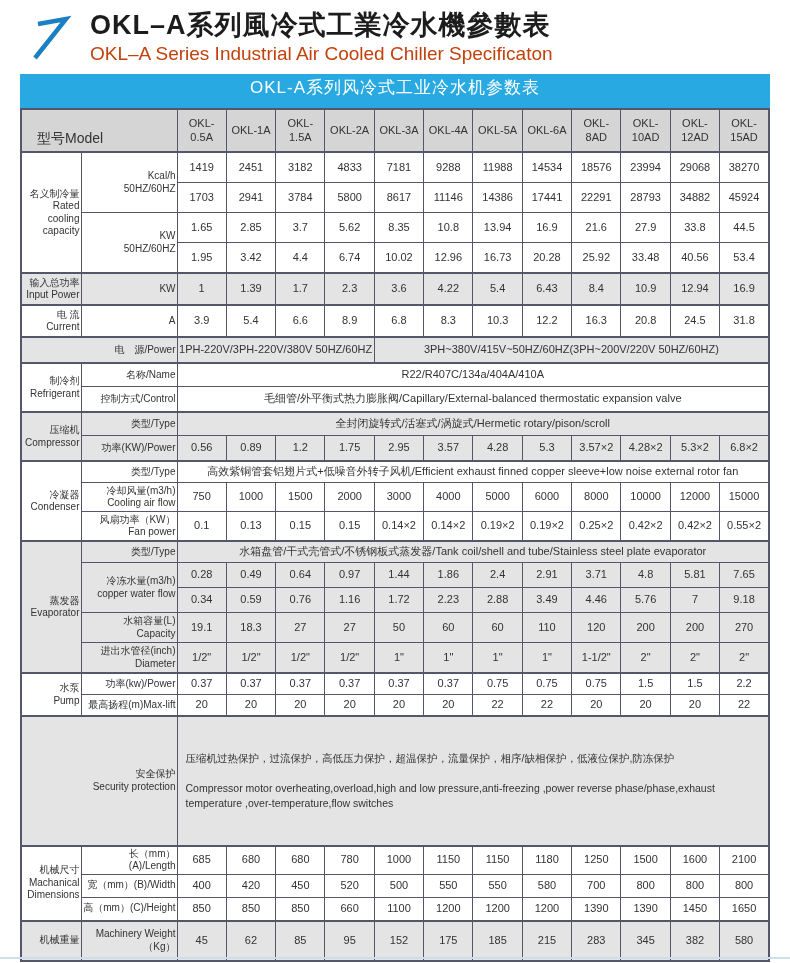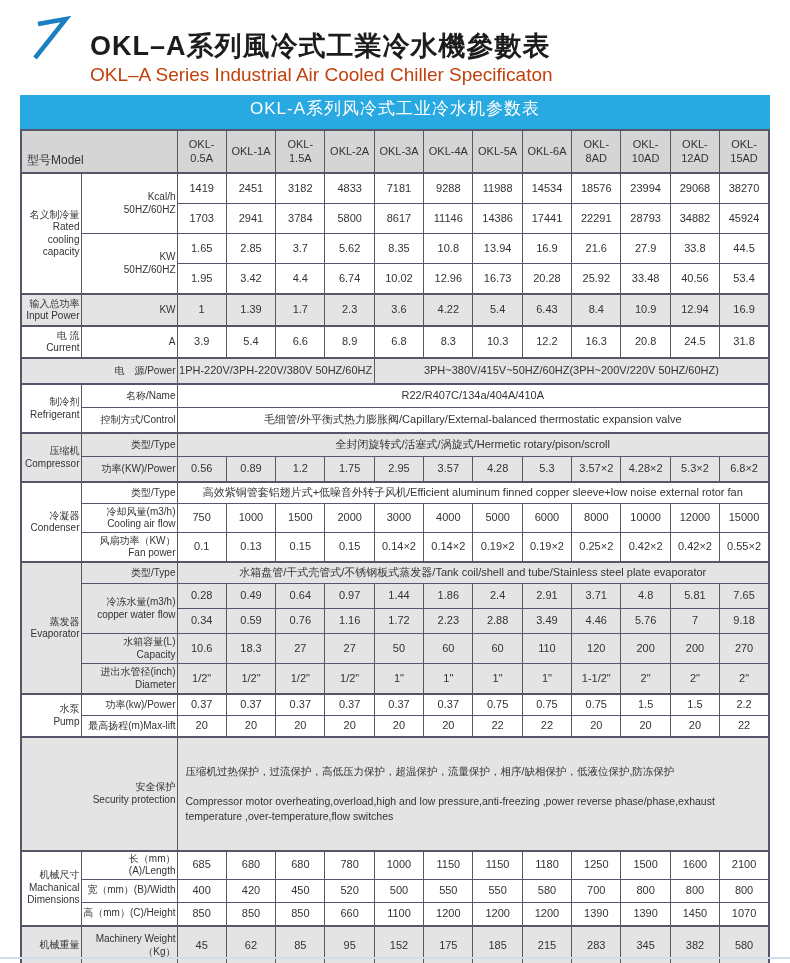--- a/index.html
+++ b/index.html
@@ -1,43 +1,43 @@
 <!DOCTYPE html>
 <html><head>
 <meta charset="utf-8">
 <style>
   html,body{margin:0;padding:0;background:#ffffff;}
   body{width:790px;height:963px;font-family:"Liberation Sans",sans-serif;color:#333;position:relative;overflow:hidden;}
   .page{padding:10px 20px 0 20px;}
   
   .hdr-wrap{display:flex;align-items:flex-start;gap:14px;margin-left:-6px;}
   .logo{width:62px;height:52px;flex:0 0 auto;margin-top:2px;}
-  .titles{padding-top:0;margin-top:21px;}
+  .titles{padding-top:0;}
   .title-zh{font-size:27px;font-weight:600;color:#1c1c1c;letter-spacing:1px;line-height:1.15;}
   .title-en{font-size:19px;color:#c2410c;margin-top:2px;}
   
   .banner{margin-top:9px;background:#29A9E1;color:#fff;text-align:center;font-size:17px;
           height:34px;line-height:27px;letter-spacing:1px;}
   
   table.spec{border-collapse:collapse;table-layout:fixed;width:750px;border:2px solid #56566B;}
   col.c-l1{width:60px;} col.c-l2{width:96px;}
   td{border:1px solid #56566B;text-align:center;vertical-align:middle;font-size:11px;
      padding:1px 1px;white-space:pre-line;line-height:1.25;overflow:hidden;}
   tr.gtop td{border-top:2px solid #56566B;}
   tr.hdr td{background:#D5D5D5;font-size:11px;}
   tr.shade td{background:#E4E4E4;}
   td.l1,td.l2{font-size:10px;text-align:right;}
-  td.sec{ text-align:left;padding:10px 8px;line-height:1.45;font-size:10.5px;}
+  td.sec{ text-align:left;padding:18px 8px;line-height:1.45;font-size:10.5px;}
   td.span-val{font-size:11px;}
   .h18 td{height:18px}.h20 td{height:20px}.h22 td{height:22px}.h26 td{height:26px}
   .h27 td{height:27px}.h28 td{height:28px}.h30 td{height:30px}.h36 td{height:36px}.h58 td{height:58px}
   
   td.corner{position:relative;padding:0;
     background:linear-gradient(to right bottom,#D5D5D5 calc(50% - 0.8px),#56566B calc(50% - 0.8px),#56566B calc(50% + 0.8px),#D5D5D5 calc(50% + 0.8px));}
-  .corner-model{position:absolute;left:5px;bottom:4px;font-size:12px;}
+  .corner-model{position:absolute;left:15px;bottom:4px;font-size:14px;}
   .corner-items{position:absolute;right:7px;top:2px;font-size:10.5px;margin-top:46px;}
   
   .notes{margin-top:13px;font-size:10.5px;color:#3d3d3d;line-height:15.6px;}
   .ind1{padding-left:30px;}
   .bottom-rule{position:absolute;left:0;bottom:4px;width:790px;height:2px;background:#CBDFEC;}
 </style>
 </head>
 <body>
 
 <div class="page">
@@ -228,21 +228,21 @@
           <td>3.57×2</td>
           <td>4.28×2</td>
           <td>5.3×2</td>
           <td>6.8×2</td>
         </tr>
 
     <tr class="h18 gtop">
       <td class="l1" rowspan="3">冷凝器
 Condenser</td>
       <td class="l2">类型/Type</td>
-      <td class="span-val" colspan="12">高效紫铜管套铝翅片式+低噪音外转子风机/Efficient aluminum finned copper sleeve+low noise external rotor fan</td>
+      <td class="span-val" colspan="12">高效紫铜管套铝翅片式+低噪音外转子风机/Efficient exhaust finned copper sleeve+low noise external rotor fan</td>
     </tr>
     <tr class="h26">
       <td class="l2">冷却风量(m3/h)
 Cooling air flow</td>
     <td>750</td>
           <td>1000</td>
           <td>1500</td>
           <td>2000</td>
           <td>3000</td>
           <td>4000</td>
@@ -302,21 +302,21 @@
           <td>2.88</td>
           <td>3.49</td>
           <td>4.46</td>
           <td>5.76</td>
           <td>7</td>
           <td>9.18</td>
         </tr>
     <tr class="h27 shade">
       <td class="l2">水箱容量(L)
 Capacity</td>
-    <td>10.6</td>
+    <td>19.1</td>
           <td>18.3</td>
           <td>27</td>
           <td>27</td>
           <td>50</td>
           <td>60</td>
           <td>60</td>
           <td>110</td>
           <td>120</td>
           <td>200</td>
           <td>200</td>
@@ -420,21 +420,21 @@
           <td>850</td>
           <td>850</td>
           <td>660</td>
           <td>1100</td>
           <td>1200</td>
           <td>1200</td>
           <td>1200</td>
           <td>1390</td>
           <td>1390</td>
           <td>1450</td>
-          <td>1070</td>
+          <td>1650</td>
         </tr>
 
     <tr class="h36 gtop shade">
       <td class="l1">机械重量</td>
       <td class="l2">Machinery Weight
 （Kg）</td>
     <td>45</td>
           <td>62</td>
           <td>85</td>
           <td>95</td>

